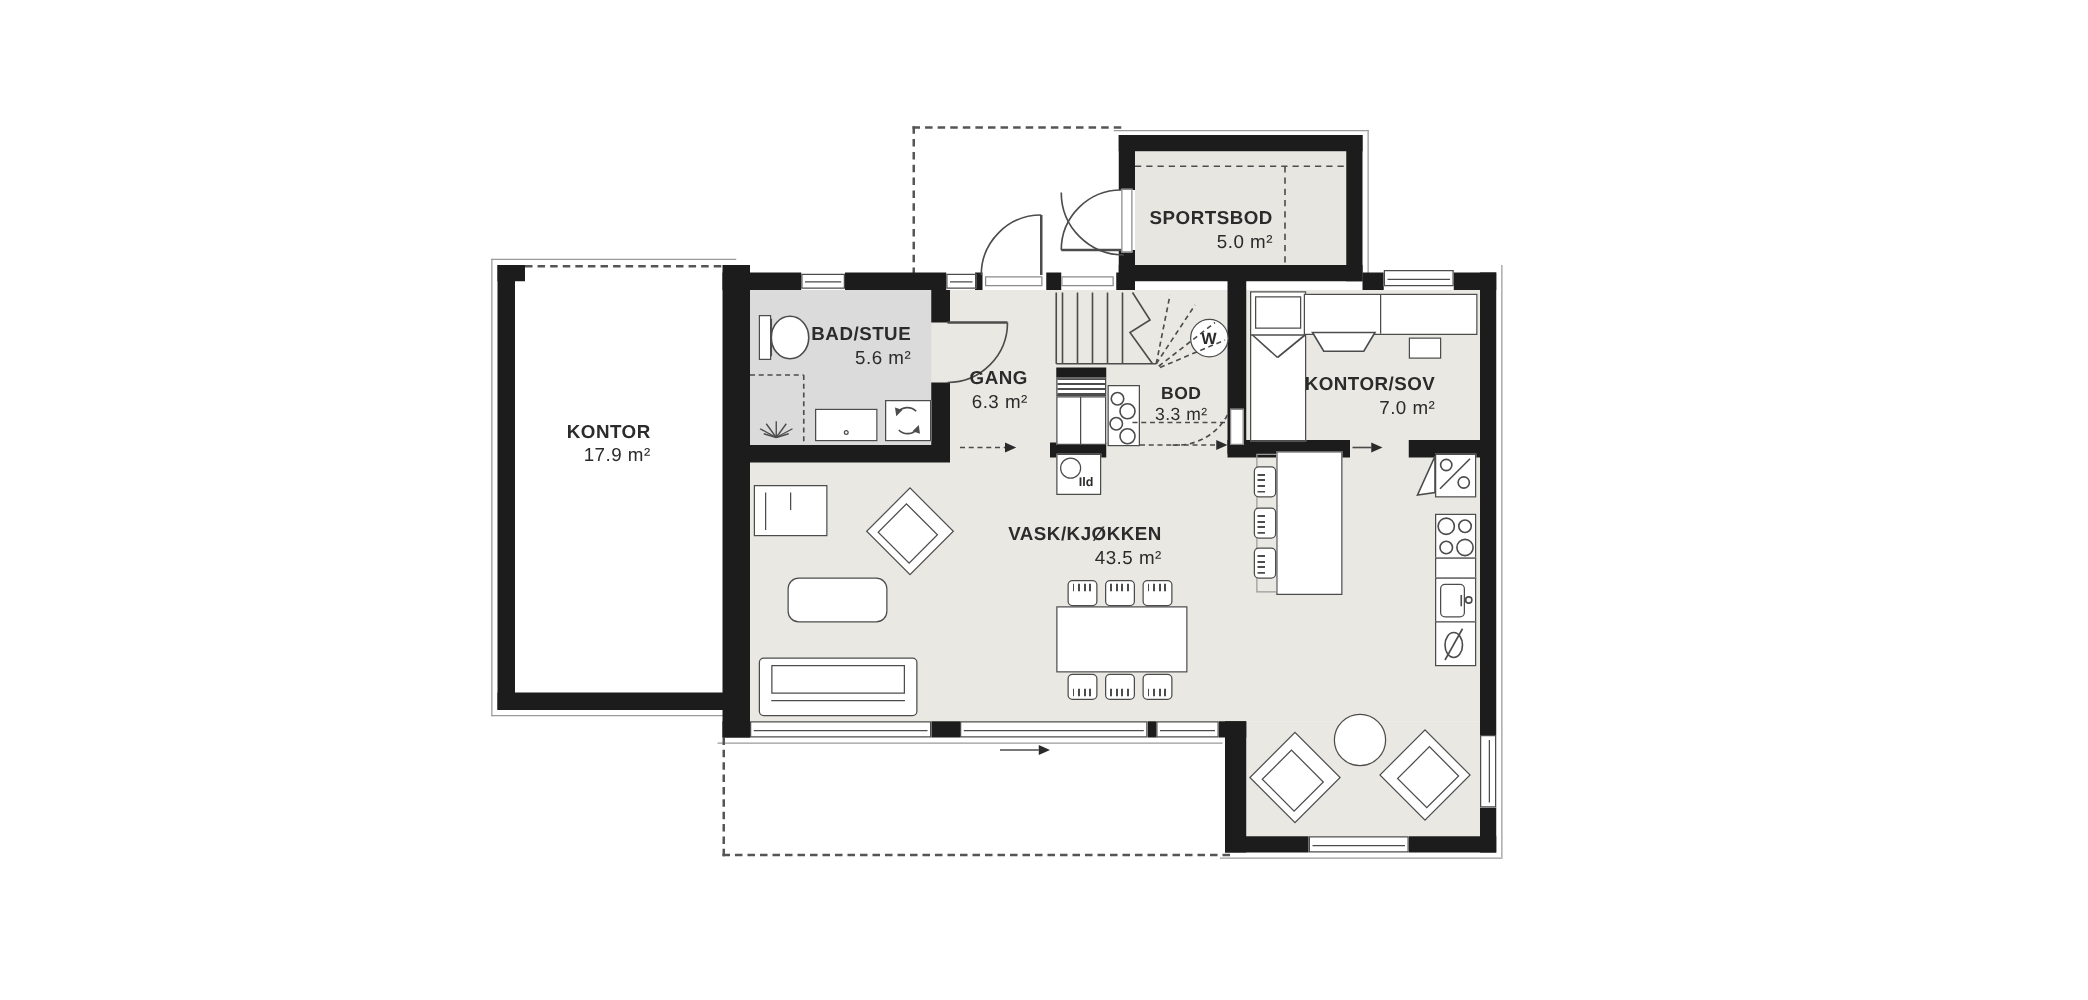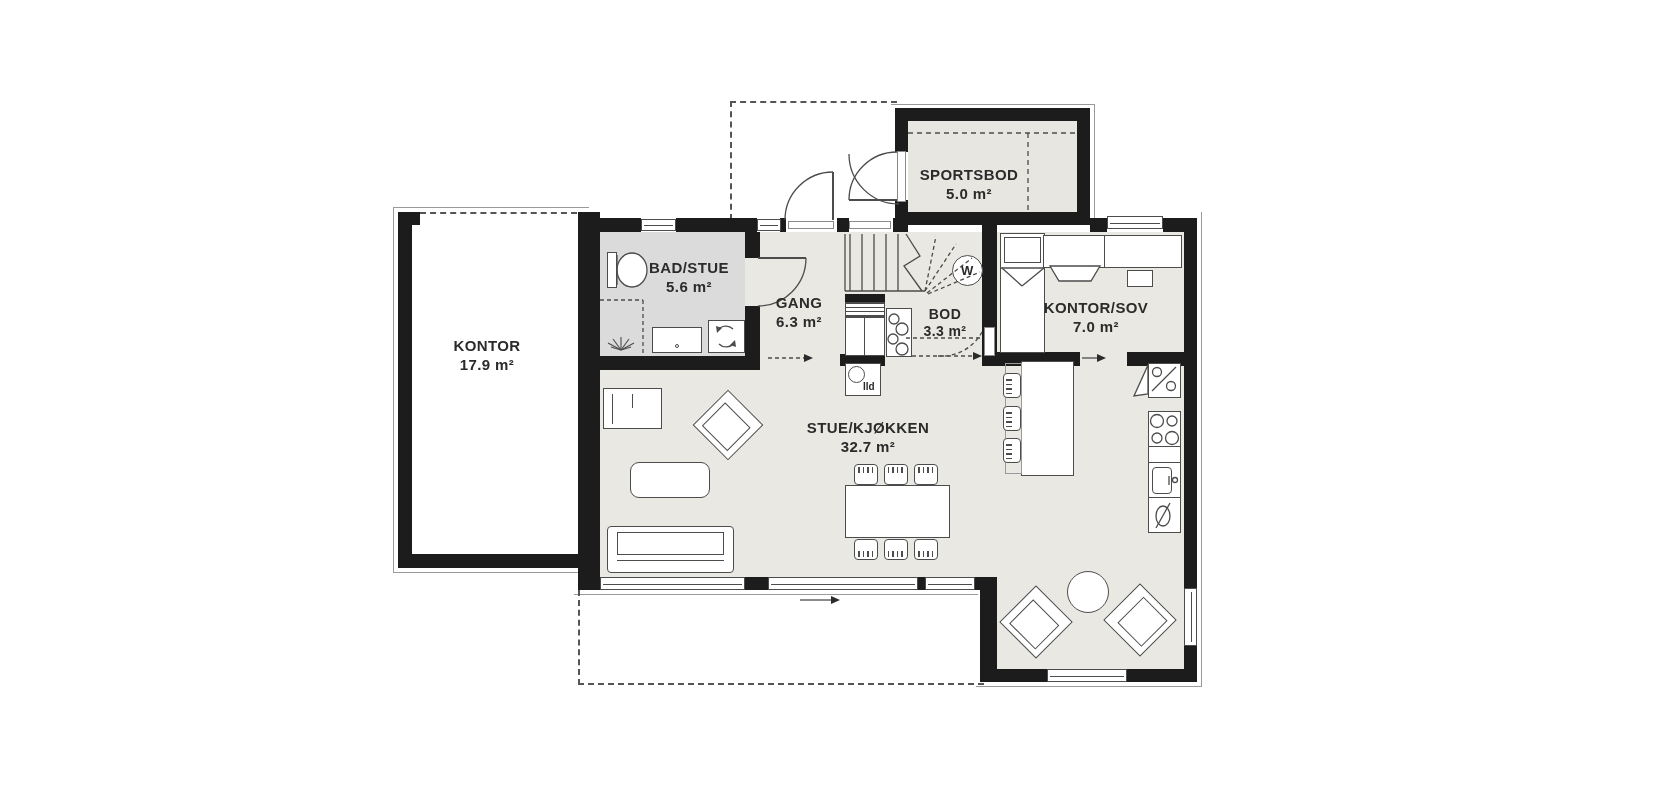--- a/index.html
+++ b/index.html
@@ -15,21 +15,21 @@
   .win.v::after{left:50%;top:3px;bottom:3px;right:auto;width:1px;height:auto;}
   .sill{position:absolute;background:#fff;border:1px solid #8a8a8a;box-sizing:border-box;}
   .furn{position:absolute;background:#fff;border:1.4px solid #4c4c4c;box-sizing:border-box;}
   .furn-in{position:absolute;border:1px solid #4c4c4c;box-sizing:border-box;background:#fff;}
   .thin{position:absolute;background:#9a9a9a;}
   .dash-l{border-left:2px dashed #555;}
   .dash-t{border-top:2px dashed #555;}
   .dash-b{border-bottom:2px dashed #555;}
   .rl{position:absolute;transform:translateX(-50%);text-align:center;
       font-size:15px;font-weight:700;letter-spacing:.4px;line-height:19px;color:#2b2b2b;white-space:nowrap;}
-  .rl .area{font-weight:700;}
+  .rl .area{font-weight:400;text-align:right;}
   .small-lbl{position:absolute;font-size:10px;font-weight:700;color:#2b2b2b;}
   .stripe-t{position:absolute;left:3px;right:3px;top:2px;height:6px;
       background:repeating-linear-gradient(90deg,#4c4c4c 0 1.5px,transparent 1.5px 4.5px);}
   .stripe-b{position:absolute;left:3px;right:3px;bottom:2px;height:6px;
       background:repeating-linear-gradient(90deg,#4c4c4c 0 1.5px,transparent 1.5px 4.5px);}
   .stripe-l{position:absolute;top:3px;bottom:3px;left:2px;width:6px;
       background:repeating-linear-gradient(0deg,#4c4c4c 0 1.5px,transparent 1.5px 4.5px);}
   .hatch-h{background:repeating-linear-gradient(0deg,#4c4c4c 0 1.3px,#fff 1.3px 4px);}
   svg.overlay{position:absolute;left:0;top:0;pointer-events:none;}
 </style>
@@ -324,20 +324,20 @@
   </div>
   <div class="rl" style="left:945px;top:306px;font-size:14px;line-height:17px;">
     <div>BOD</div>
     <div class="area">3.3 m²</div>
   </div>
   <div class="rl" style="left:1096px;top:298px;">
     <div>KONTOR/SOV</div>
     <div class="area">7.0 m²</div>
   </div>
   <div class="rl" style="left:868px;top:418px;">
-    <div>STUE/KJØKKEN</div>
-    <div class="area">32.7 m²</div>
+    <div>VASK/KJØKKEN</div>
+    <div class="area">43.5 m²</div>
   </div>
 
   <div class="small-lbl" style="left:863px;top:381px;">Ild</div>
   <div class="small-lbl" style="left:961px;top:263px;font-size:13px;">W</div>
 
 </div>
 
 </body></html>

